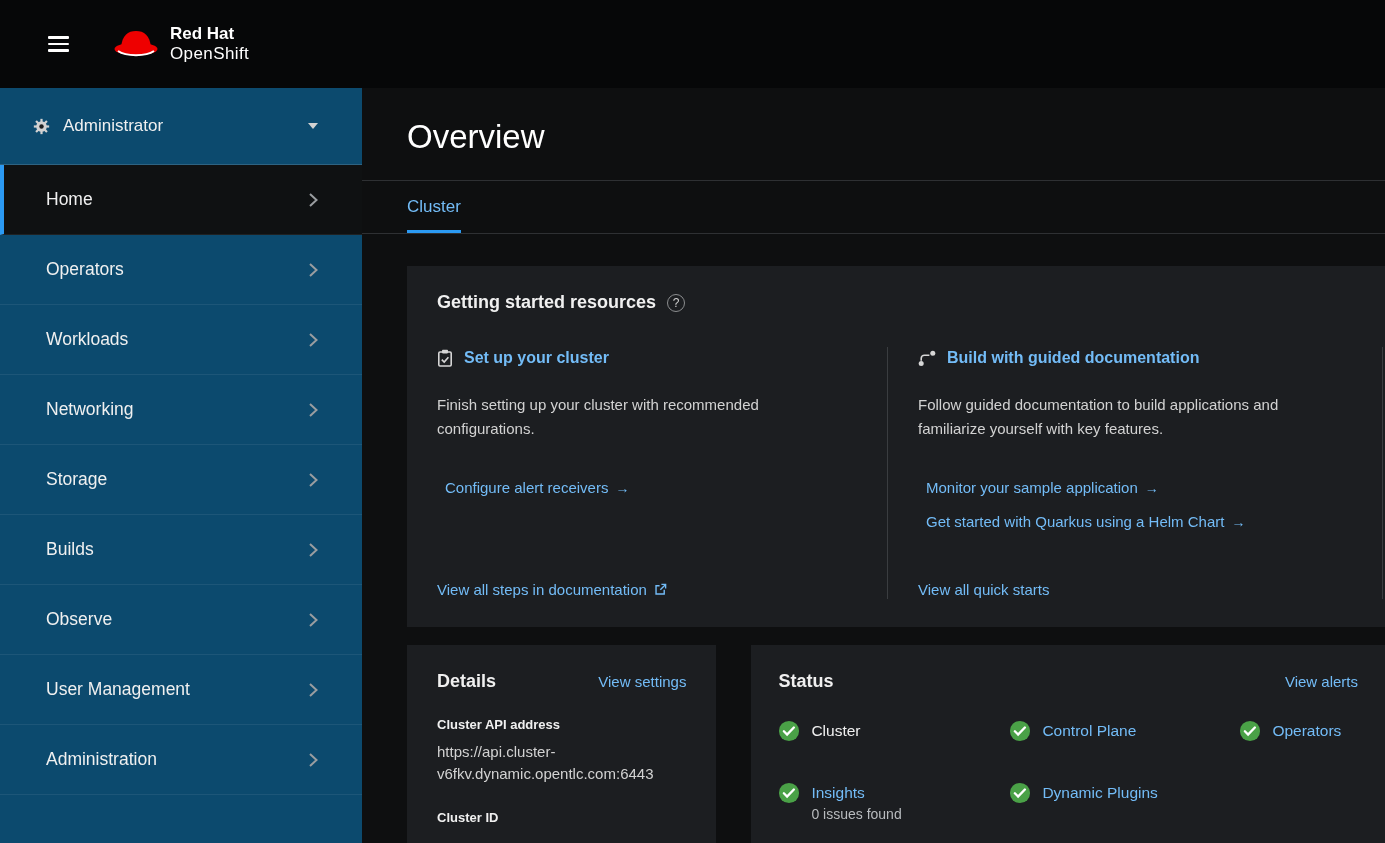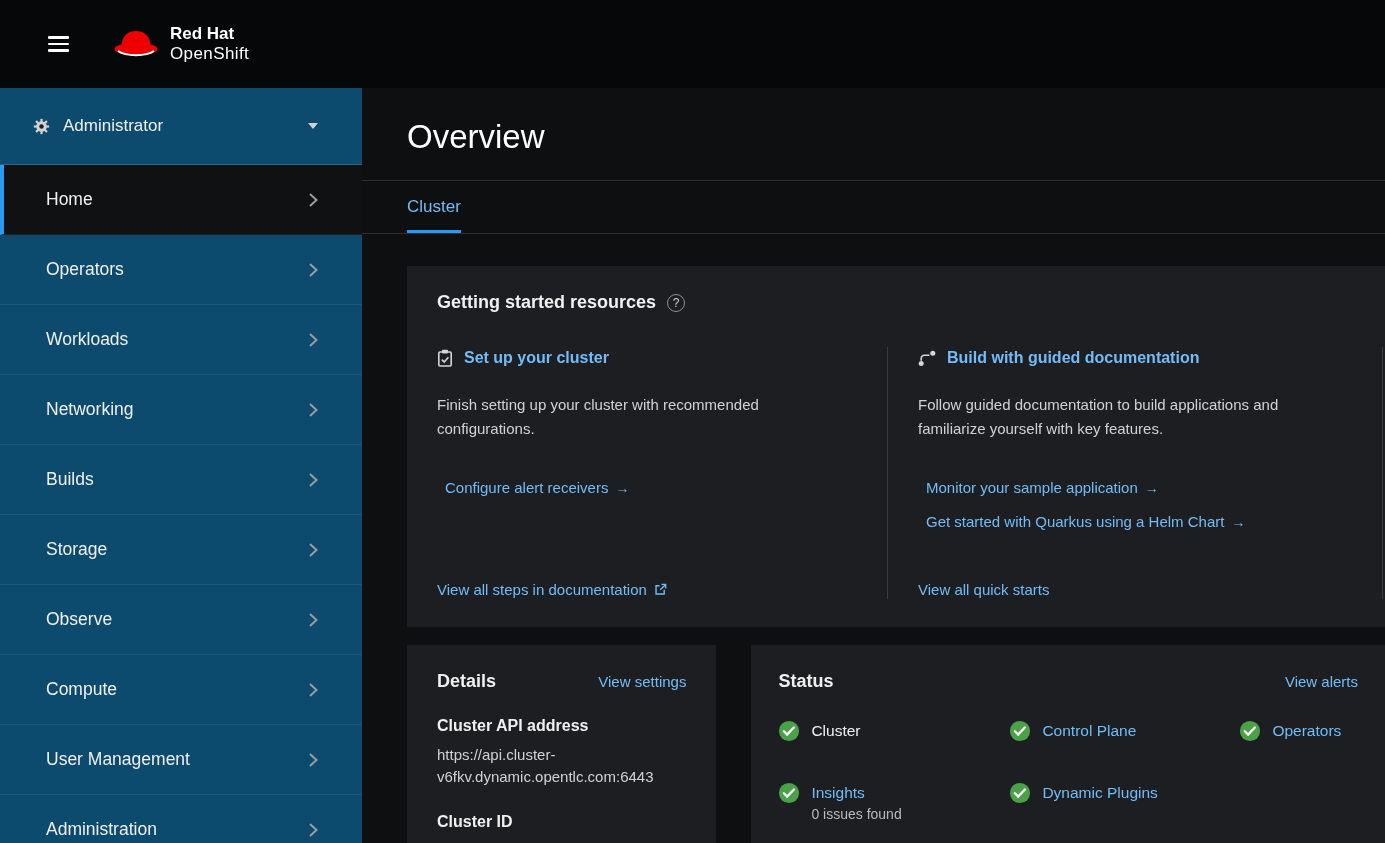--- a/index.html
+++ b/index.html
@@ -88,21 +88,21 @@
   .gs-footer a { color:#73bcf7; font-size:15px; }
   .ext-icon { margin-left:7px; vertical-align:-1px; }
 
   
   .cards-row { display:flex; gap:35px; margin-top:18px; }
   .details-card { width:341px; height:285px; padding:26px 30px; }
   .status-card  { width:707px; height:285px; padding:26px 27px; }
   .card-head { display:flex; justify-content:space-between; align-items:baseline; }
   .card-title { margin:0; font-size:18px; font-weight:bold; color:#f0f0f0; }
   .card-action { color:#73bcf7; font-size:15px; white-space:nowrap; }
-  .details-dt { font-weight:bold; font-size:16px; margin-top:25px; color:#f0f0f0; }
+  .details-dt { font-weight:bold; font-size:13px; margin-top:25px; color:#f0f0f0; }
   .details-dd { margin:9px 0 0; font-size:15px; color:#d2d2d2; max-width:240px; overflow-wrap:break-word; line-height:1.45; }
 
   .status-grid { display:grid; grid-template-columns:231px 230px auto; row-gap:40px; margin-top:28px; }
   .status-item { display:flex; align-items:flex-start; gap:11px; }
   .check { flex:none; }
   .status-label { font-size:15.5px; line-height:22px; color:#f0f0f0; }
   a.status-label { color:#73bcf7; }
   .status-sub { font-size:14px; color:#b8bbbe; margin-top:2px; }
 </style>
 </head>
@@ -161,39 +161,33 @@
           <path d="M2 2 L8.5 8 L2 14" stroke="#9a9da0" stroke-width="2" fill="none"></path>
         </svg>
     </li>
     <li class="nav-item">
       <span>Networking</span>
       <svg class="chev" width="10" height="16" viewBox="0 0 10 16">
           <path d="M2 2 L8.5 8 L2 14" stroke="#9a9da0" stroke-width="2" fill="none"></path>
         </svg>
     </li>
     <li class="nav-item">
+      <span>Storage</span>
+      <svg class="chev" width="10" height="16" viewBox="0 0 10 16">
+          <path d="M2 2 L8.5 8 L2 14" stroke="#9a9da0" stroke-width="2" fill="none"></path>
+        </svg>
+    </li>
+    <li class="nav-item">
       <span>Builds</span>
       <svg class="chev" width="10" height="16" viewBox="0 0 10 16">
           <path d="M2 2 L8.5 8 L2 14" stroke="#9a9da0" stroke-width="2" fill="none"></path>
         </svg>
     </li>
     <li class="nav-item">
-      <span>Storage</span>
-      <svg class="chev" width="10" height="16" viewBox="0 0 10 16">
-          <path d="M2 2 L8.5 8 L2 14" stroke="#9a9da0" stroke-width="2" fill="none"></path>
-        </svg>
-    </li>
-    <li class="nav-item">
       <span>Observe</span>
-      <svg class="chev" width="10" height="16" viewBox="0 0 10 16">
-          <path d="M2 2 L8.5 8 L2 14" stroke="#9a9da0" stroke-width="2" fill="none"></path>
-        </svg>
-    </li>
-    <li class="nav-item">
-      <span>Compute</span>
       <svg class="chev" width="10" height="16" viewBox="0 0 10 16">
           <path d="M2 2 L8.5 8 L2 14" stroke="#9a9da0" stroke-width="2" fill="none"></path>
         </svg>
     </li>
     <li class="nav-item">
       <span>User Management</span>
       <svg class="chev" width="10" height="16" viewBox="0 0 10 16">
           <path d="M2 2 L8.5 8 L2 14" stroke="#9a9da0" stroke-width="2" fill="none"></path>
         </svg>
     </li>

